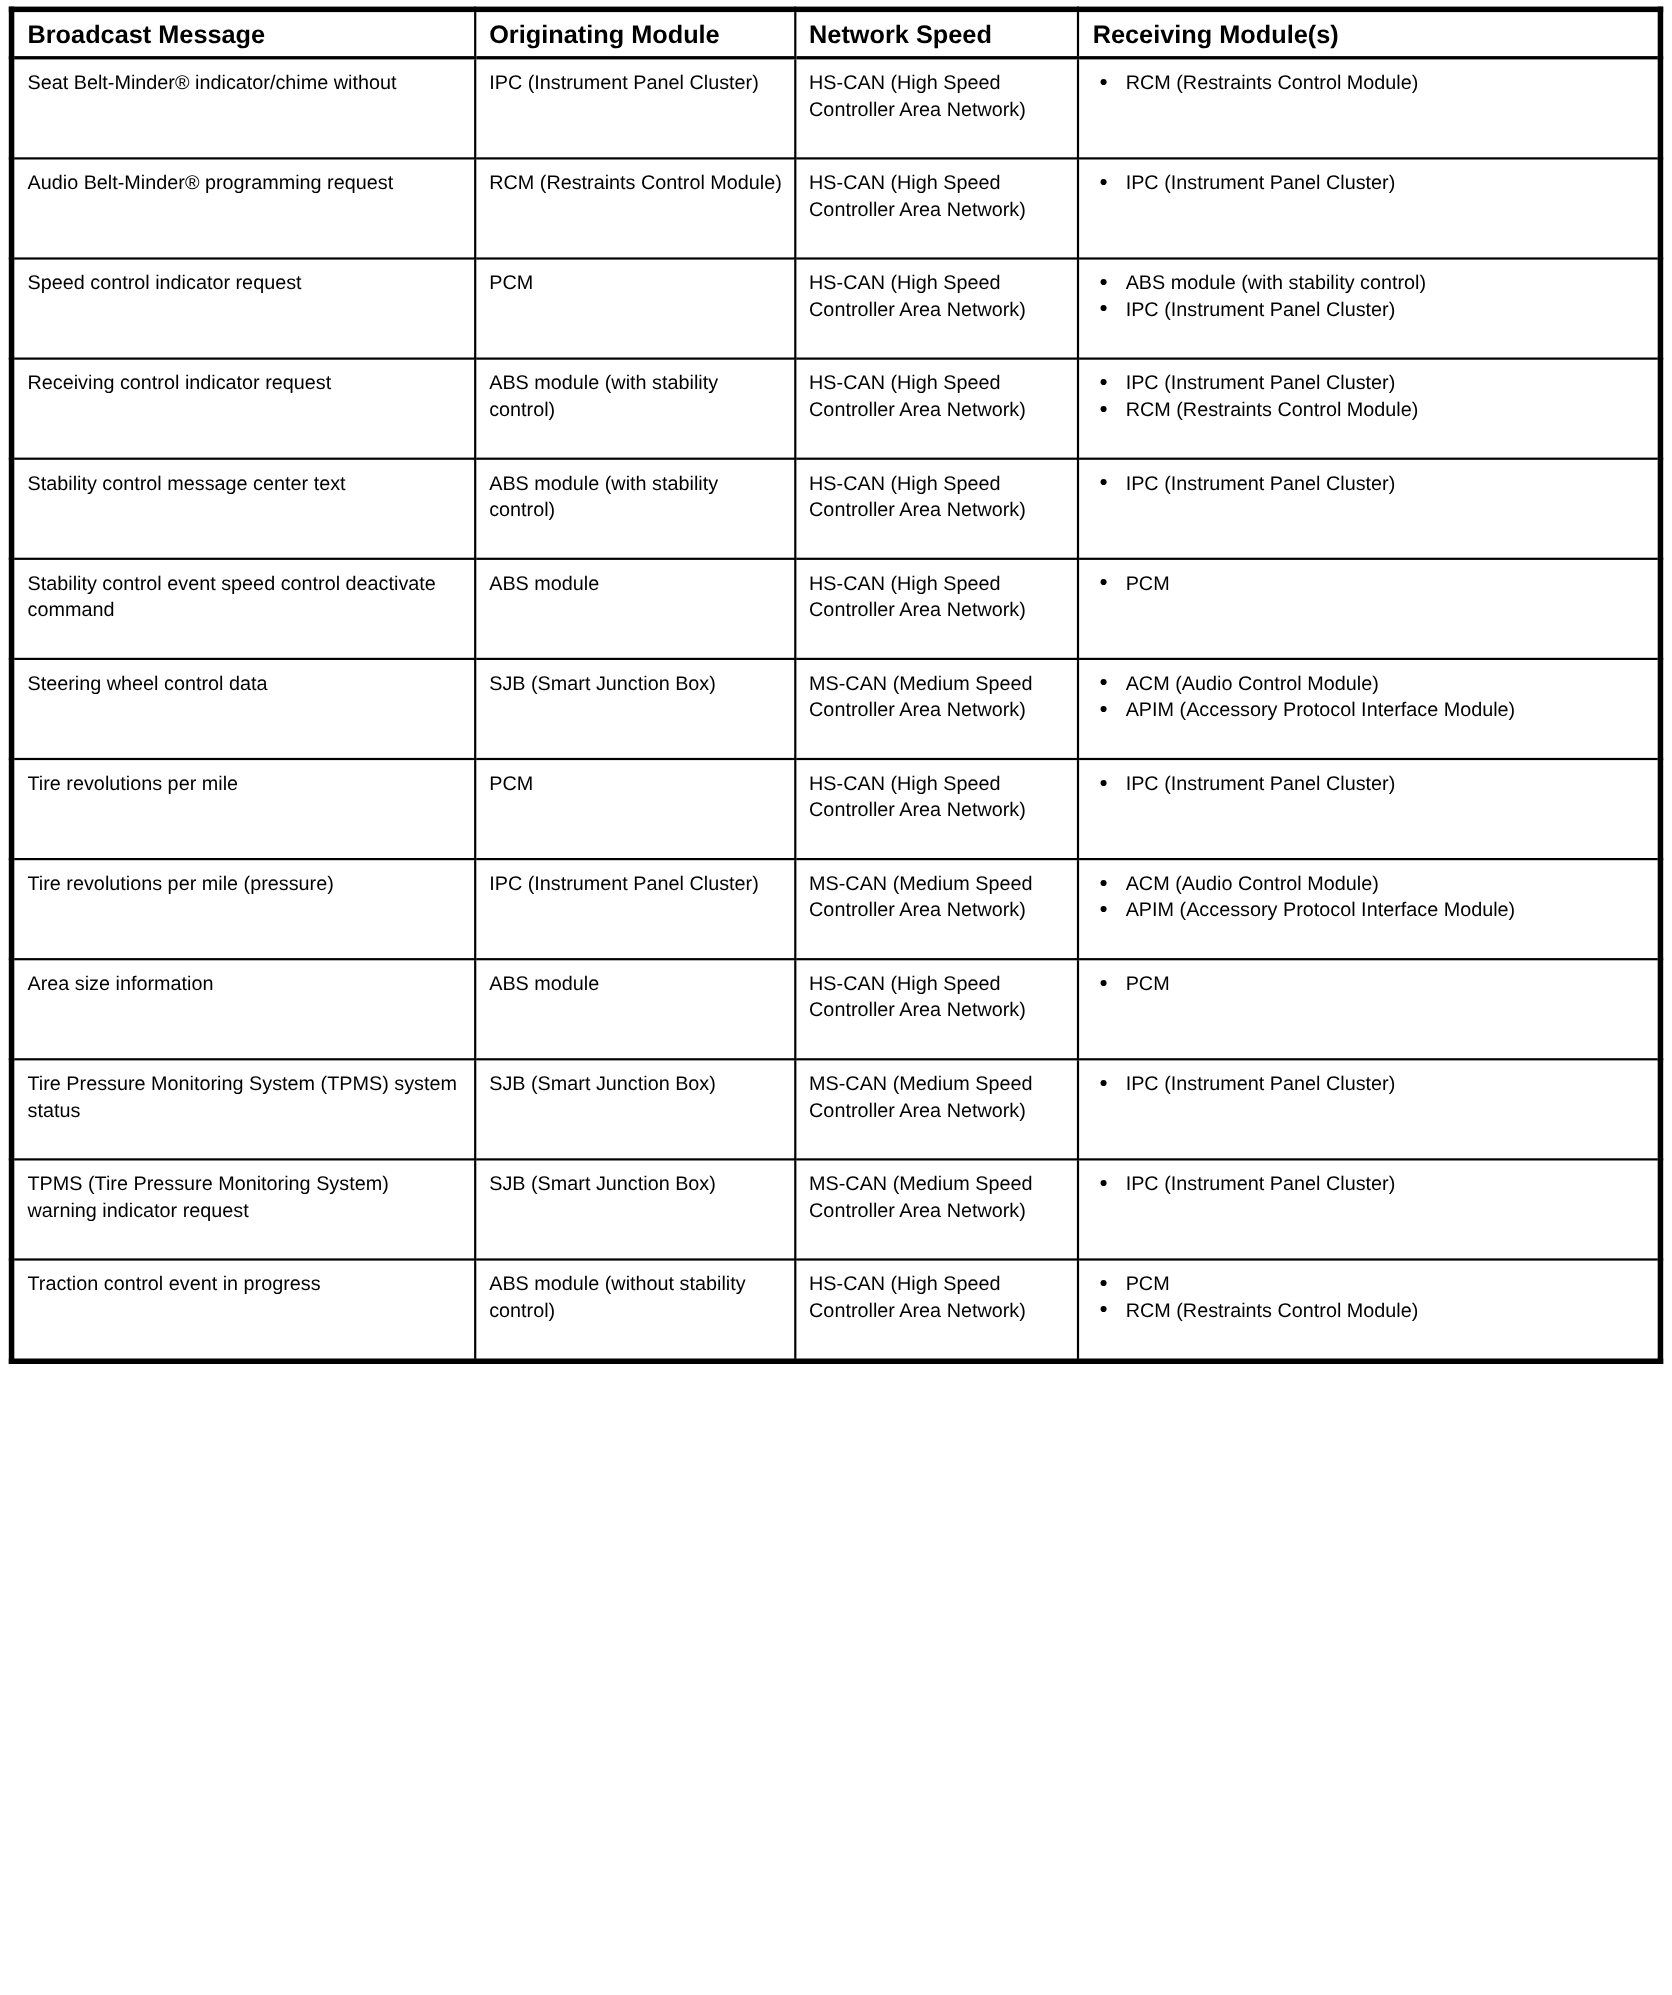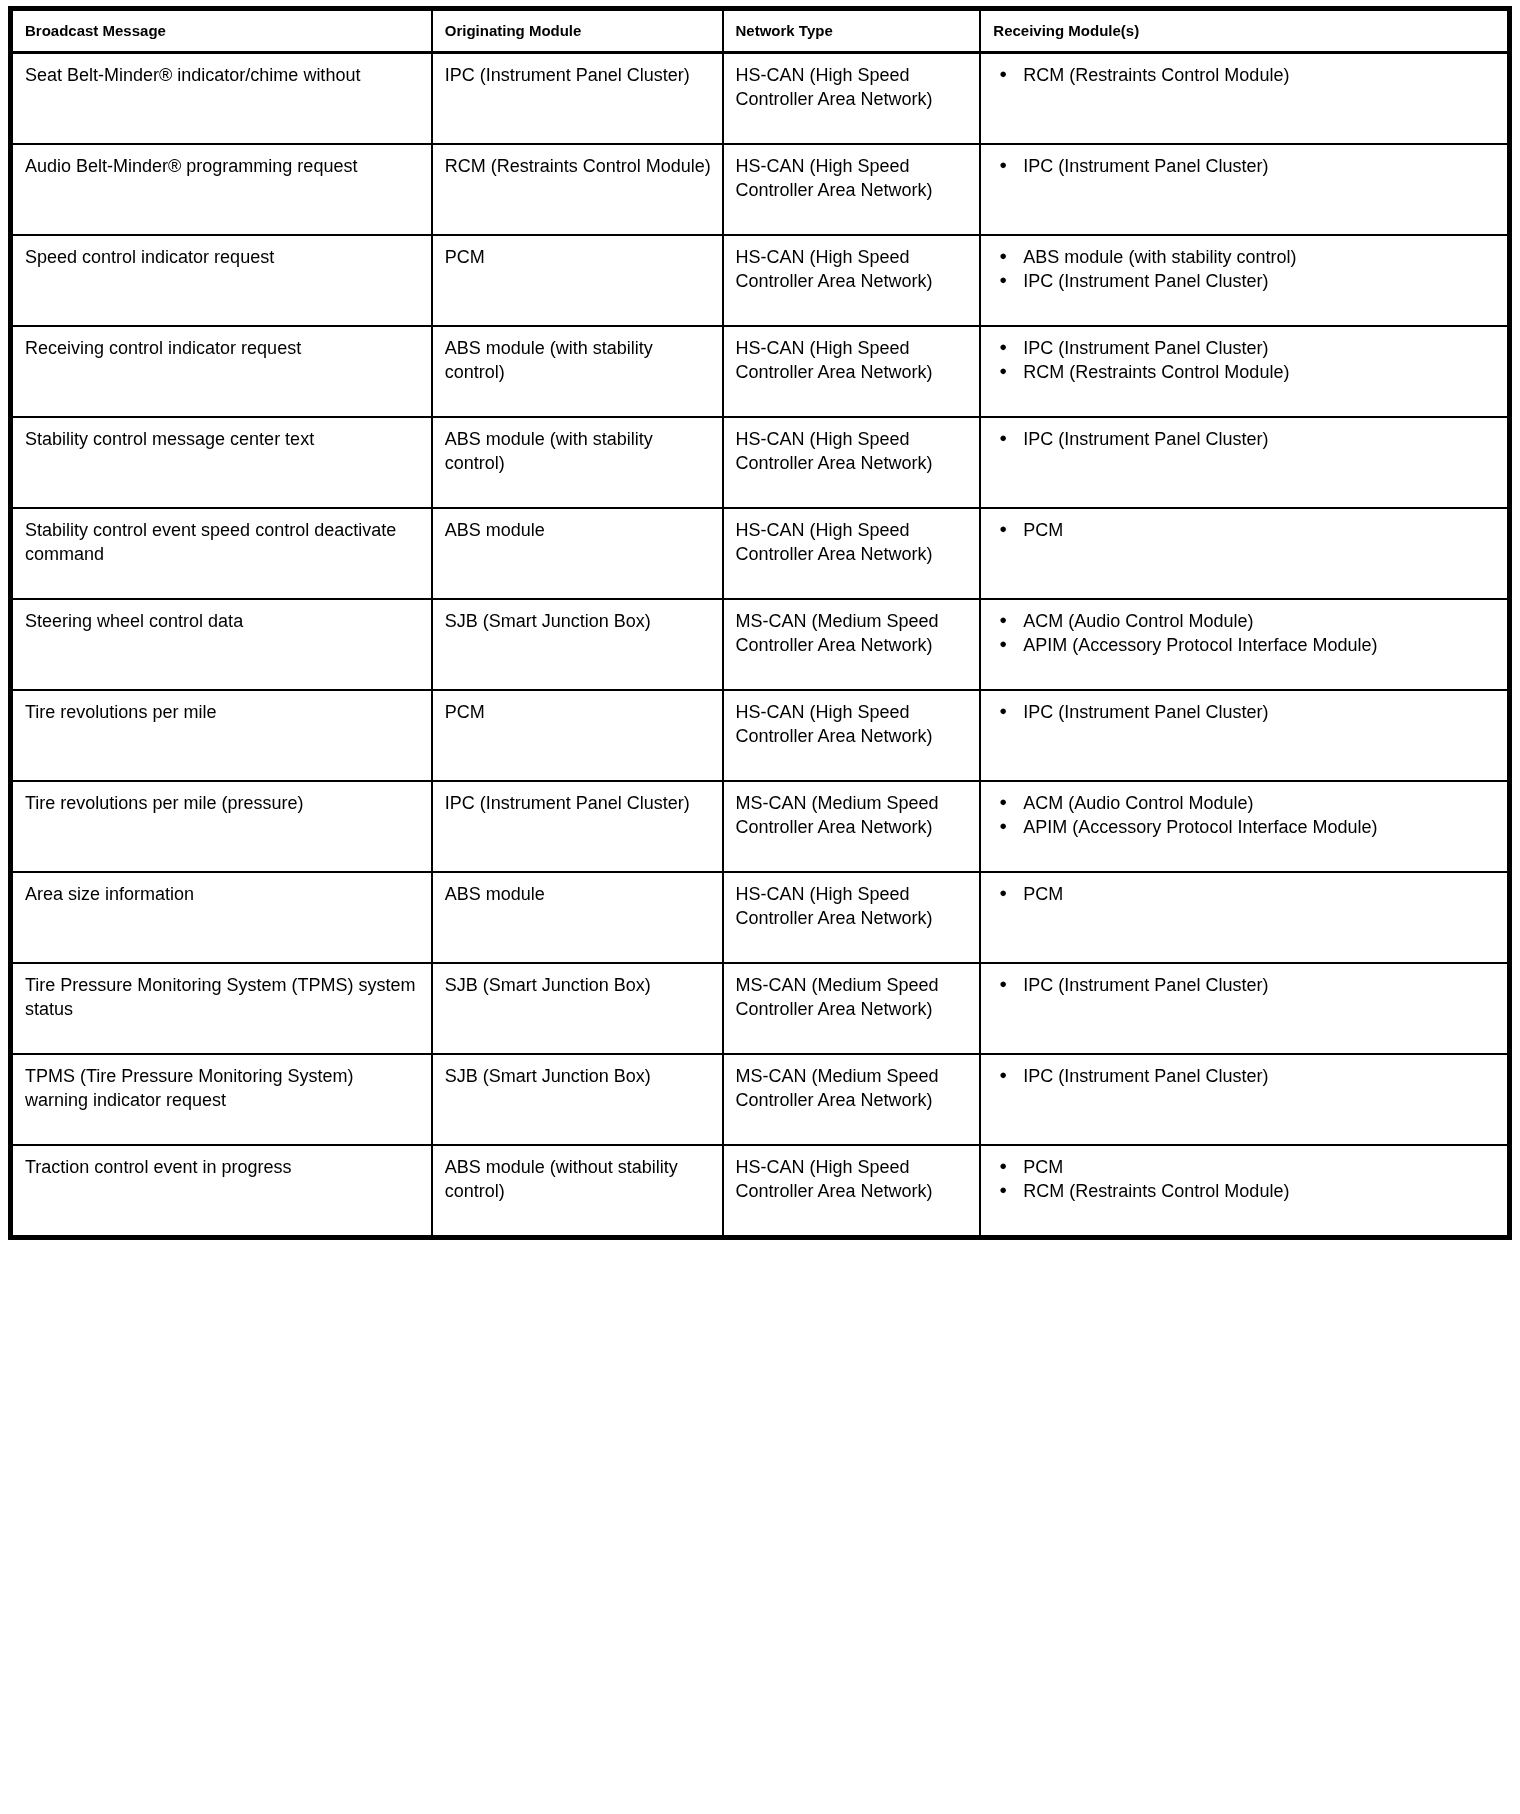--- a/index.html
+++ b/index.html
@@ -30,21 +30,21 @@
     vertical-align: top;
     text-align: left;
     font-size: 18px;
     line-height: 24px;
     padding: 9px 10px 32px 12px;
     word-wrap: break-word;
     overflow-wrap: break-word;
   }
   .msg-table thead th {
     font-weight: bold;
-    font-size: 15px;
+    font-size: 23px;
     padding: 8px 10px 8px 12px;
     border-bottom: 3px solid #000000;
   }
   .col-broadcast   { width: 28.1%; }
   .col-originating { width: 19.4%; }
   .col-network     { width: 17.2%; }
   .col-receiving   { width: 35.3%; }
 
   .msg-table td ul {
     margin: 0;
@@ -73,21 +73,21 @@
     <colgroup>
       <col class="col-broadcast">
       <col class="col-originating">
       <col class="col-network">
       <col class="col-receiving">
     </colgroup>
     <thead>
       <tr>
         <th>Broadcast Message</th>
         <th>Originating Module</th>
-        <th>Network Type</th>
+        <th>Network Speed</th>
         <th>Receiving Module(s)</th>
       </tr>
     </thead>
     <tbody>
         <tr>
           <td>Seat Belt-Minder® indicator/chime without</td>
           <td>IPC (Instrument Panel Cluster)</td>
           <td>HS-CAN (High Speed Controller Area Network)</td>
           <td>
             <ul>

